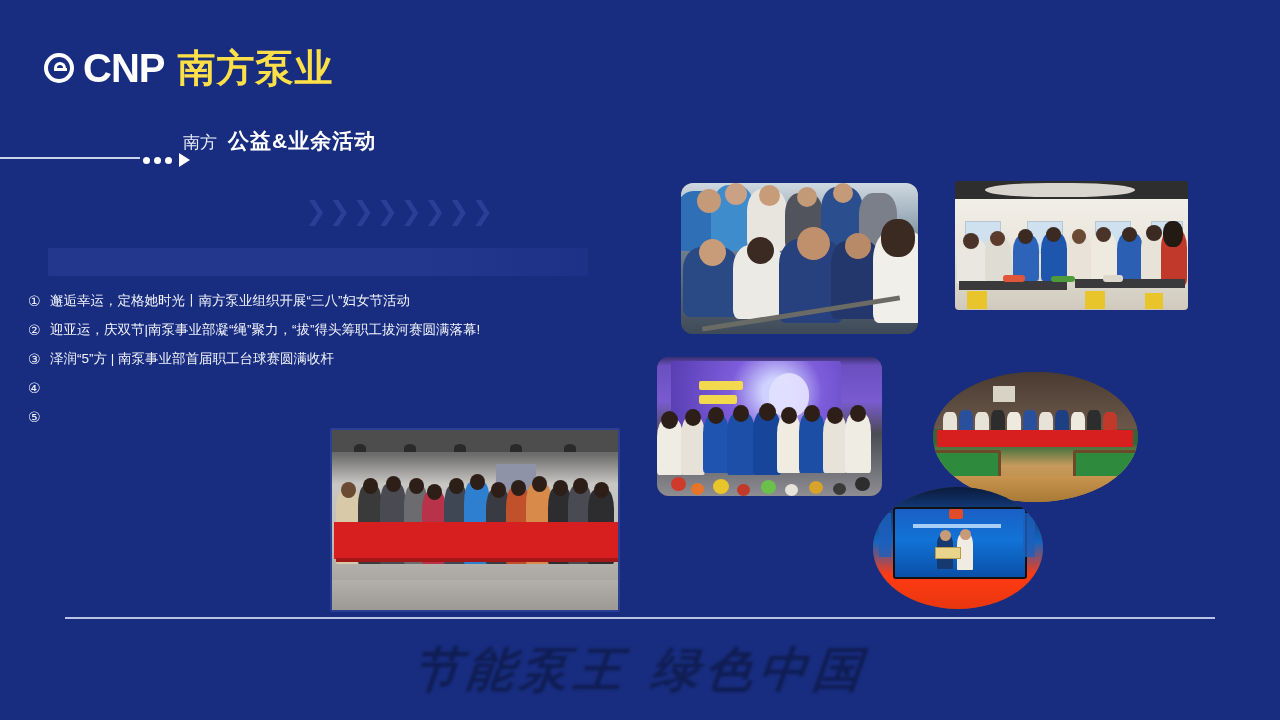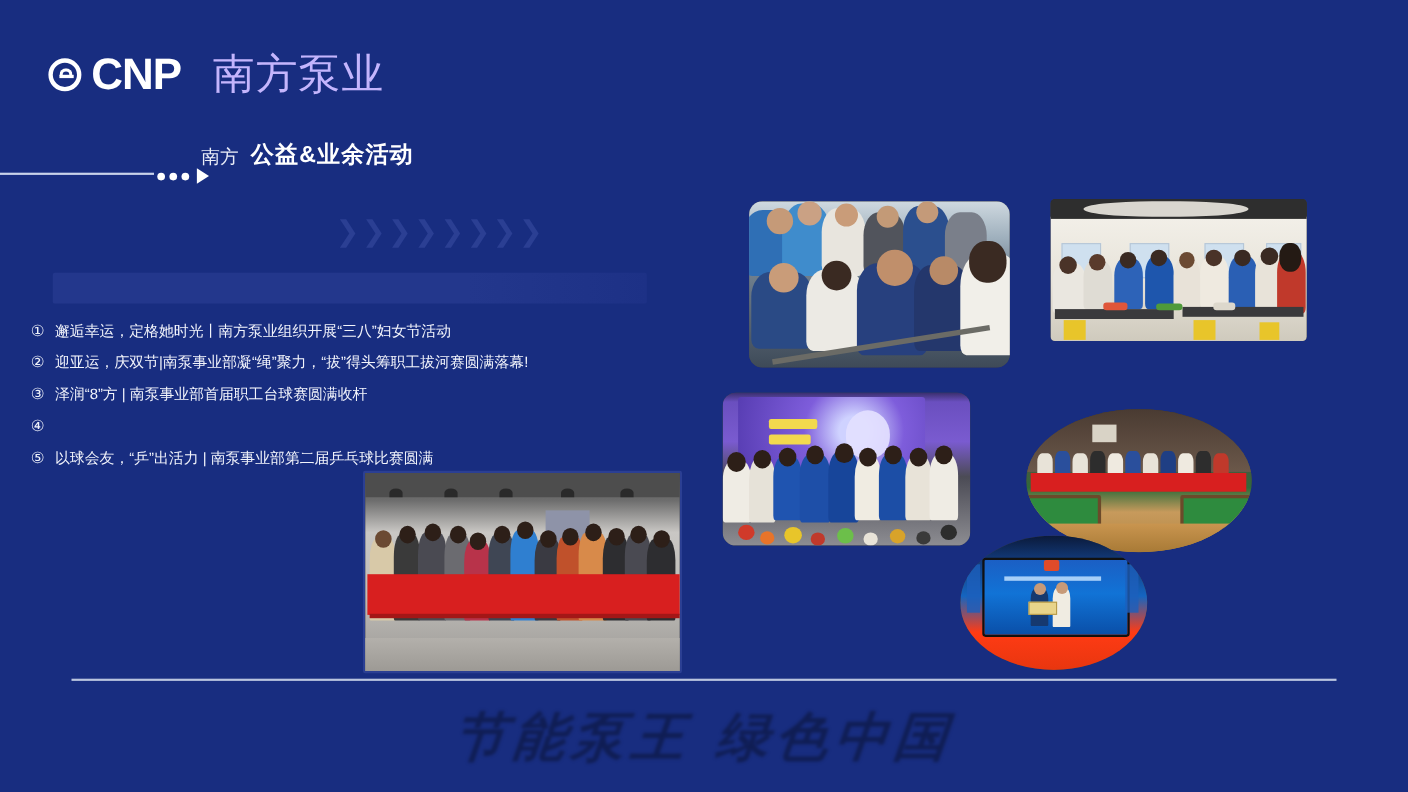--- a/index.html
+++ b/index.html
@@ -23,21 +23,21 @@
   }
   .logo-mark:after{
     content:"";position:absolute;left:6px;top:11px;width:13px;height:3px;background:#ffffff;
   }
   .logo-cnp{
     color:#ffffff;font-size:40px;font-weight:bold;letter-spacing:-1px;line-height:1;
     font-family:"Liberation Sans","DejaVu Sans",sans-serif;
     text-align:right;
   }
   .logo-cn{
-    color:#c4b5fd;font-size:38px;font-weight:normal;line-height:1;margin-left:20px;
+    color:#fde047;font-size:38px;font-weight:bold;line-height:1;margin-left:4px;
     letter-spacing:1px;
   }
 
   
   .sec-wrap{position:absolute;left:0;top:112px;width:620px;height:60px;}
   .sec-title{
     position:absolute;left:14px;top:0px;color:#ffffff;font-size:28px;font-weight:bold;
     letter-spacing:2px;line-height:1.1;
   }
   .sec-rule{
@@ -176,28 +176,27 @@
     <div class="li">
       <div class="li-num">①</div>
       <div class="li-txt">邂逅幸运，定格她时光丨南方泵业组织开展“三八”妇女节活动</div>
     </div>
     <div class="li">
       <div class="li-num">②</div>
       <div class="li-txt">迎亚运，庆双节|南泵事业部凝“绳”聚力，“拔”得头筹职工拔河赛圆满落幕!</div>
     </div>
     <div class="li">
       <div class="li-num">③</div>
-      <div class="li-txt">泽润“8”方 | 南泵事业部首届职工台球赛圆满收杆</div>
+      <div class="li-txt">泽润“5”方 | 南泵事业部首届职工台球赛圆满收杆</div>
     </div>
     <div class="li">
       <div class="li-num">④</div>
     </div>
     <div class="li">
       <div class="li-num">⑤</div>
-      <div class="li-txt">以球会友，“乒”出活力 | 南泵事业部第二届乒乓球比赛圆满</div>
     </div>
   </div>
 
   <div class="ph" id="ph-tug">
     <div class="scene">
       <div class="tug-bg"></div>
       <div class="blob" style="left:-6px;top:8px;width:46px;height:60px;background:#2f6fb5;border-radius:40% 40% 20% 20%;"></div>
       <div class="blob" style="left:30px;top:2px;width:44px;height:66px;background:#3f8ccc;border-radius:40% 40% 18% 18%;"></div>
       <div class="blob" style="left:16px;top:6px;width:24px;height:24px;background:#c59a78;"></div>
       <div class="blob" style="left:44px;top:0px;width:22px;height:22px;background:#caa184;"></div>

